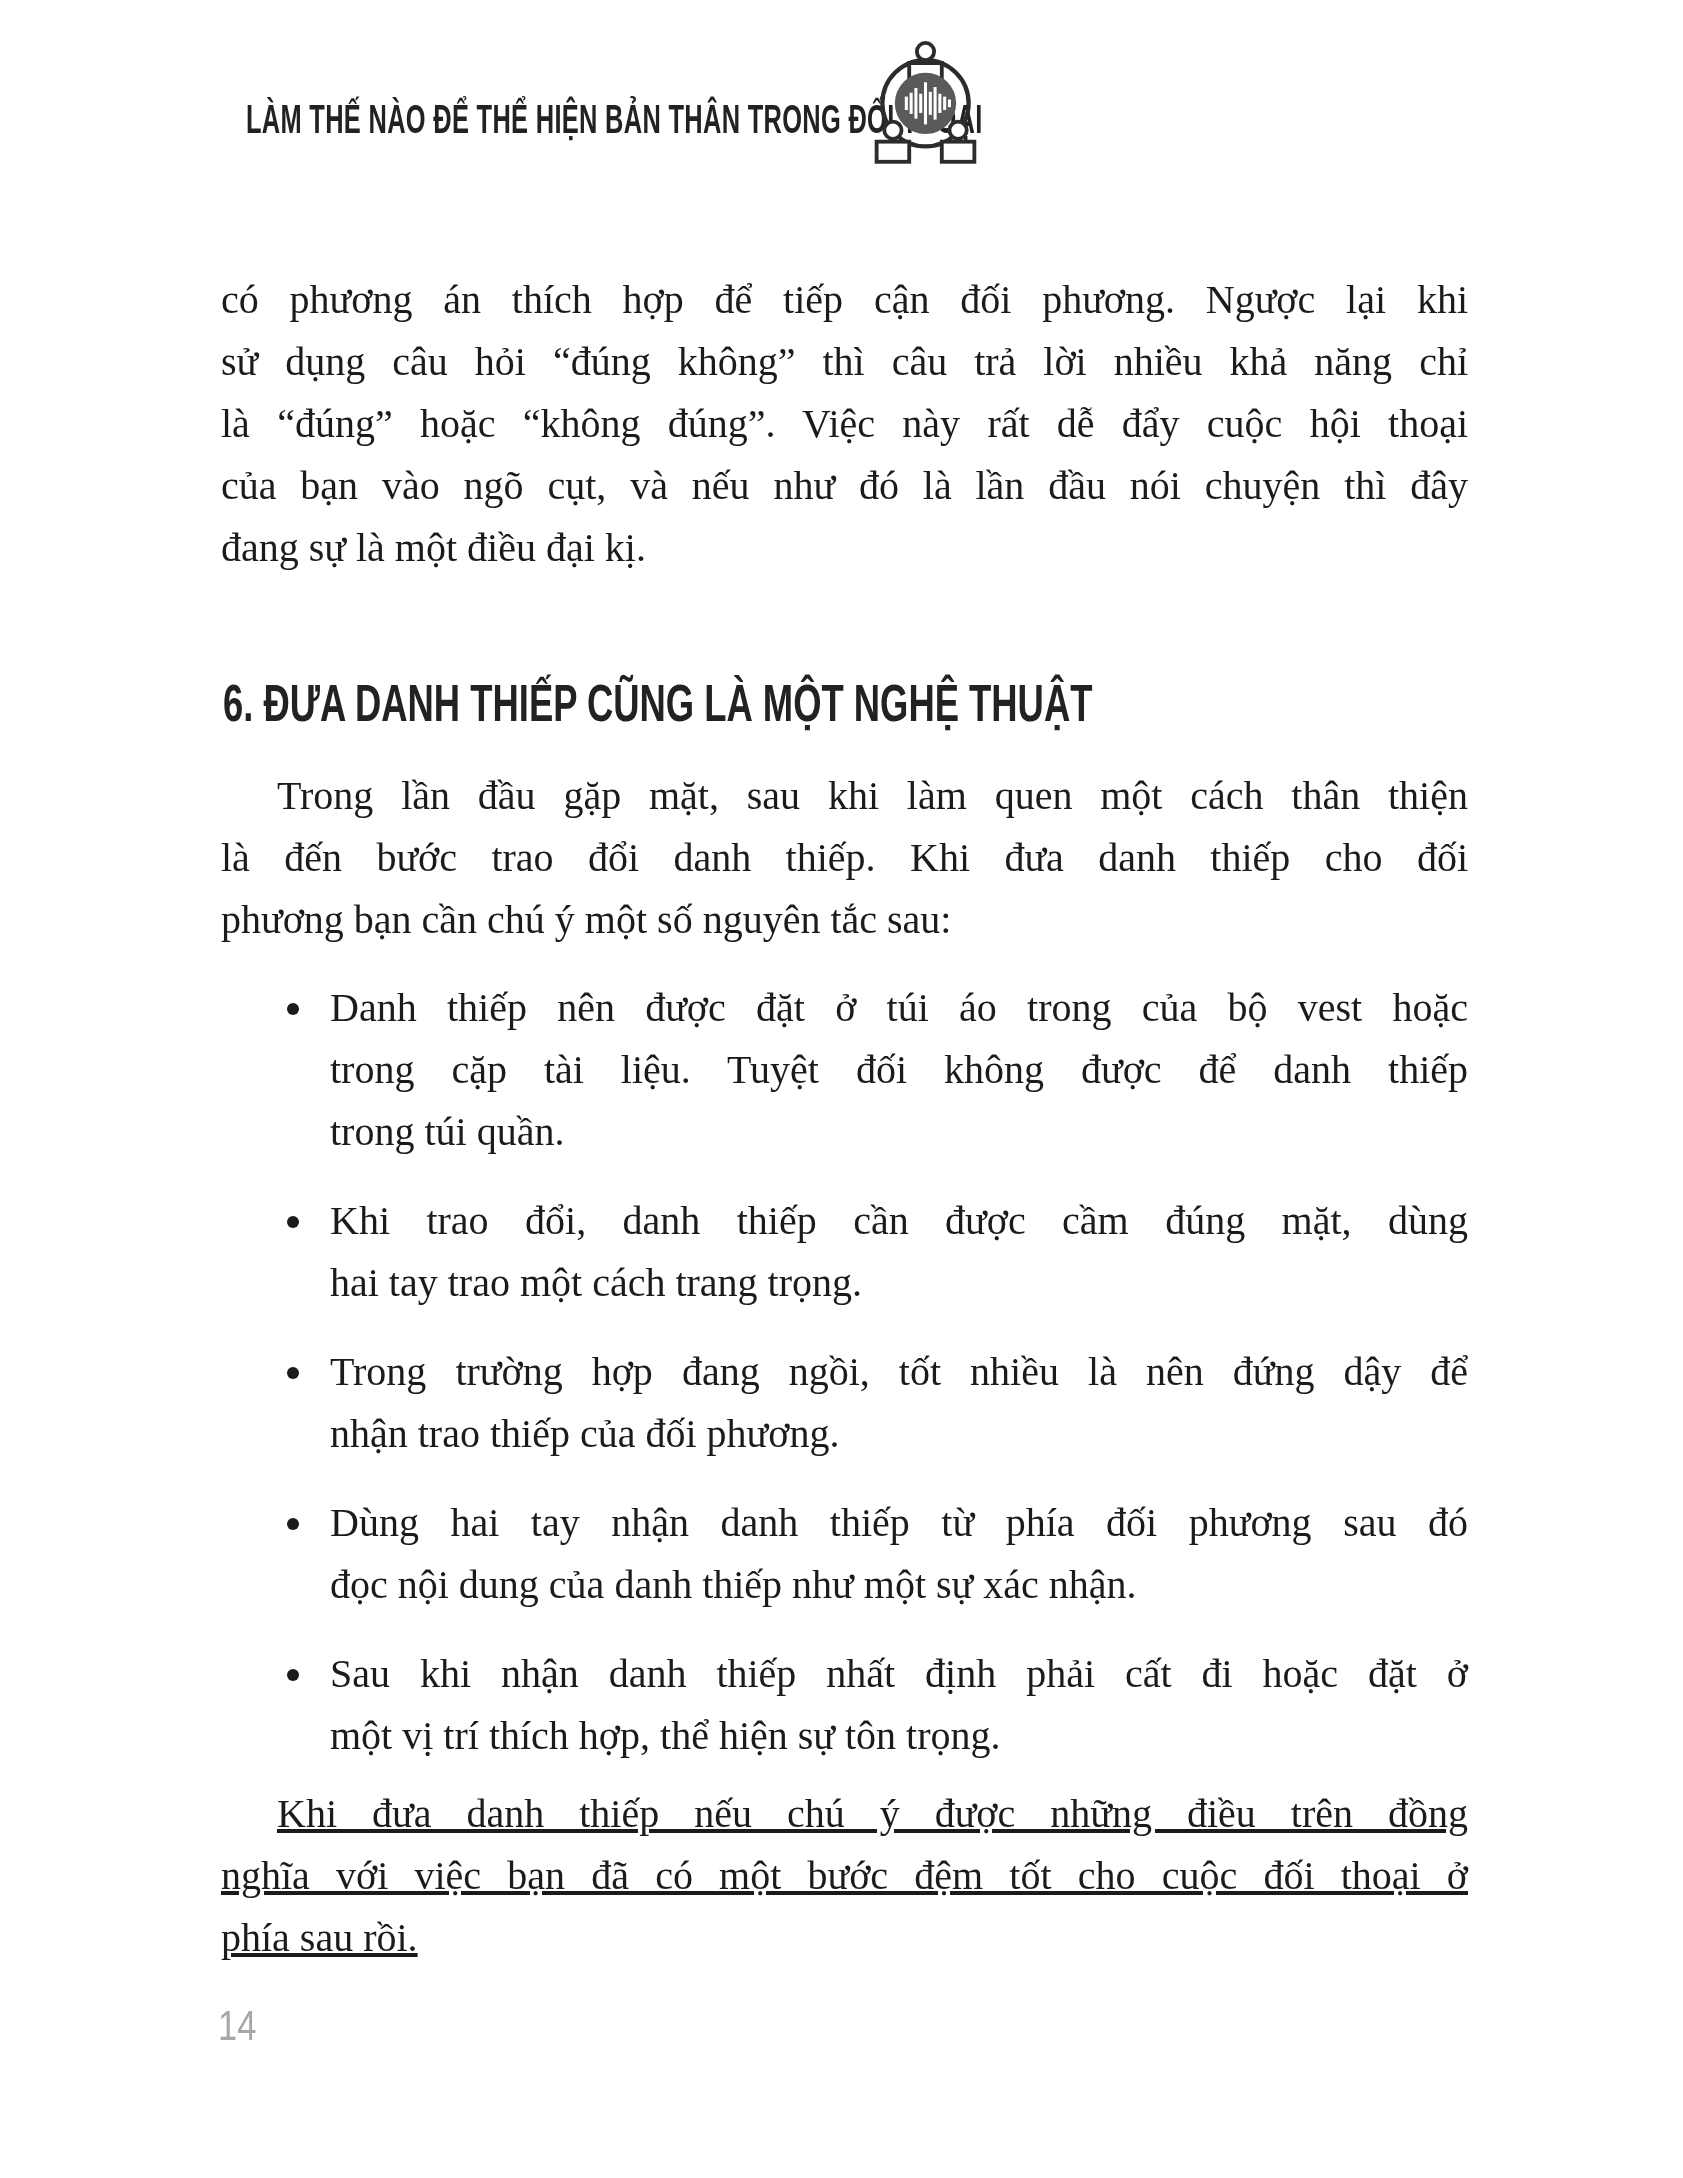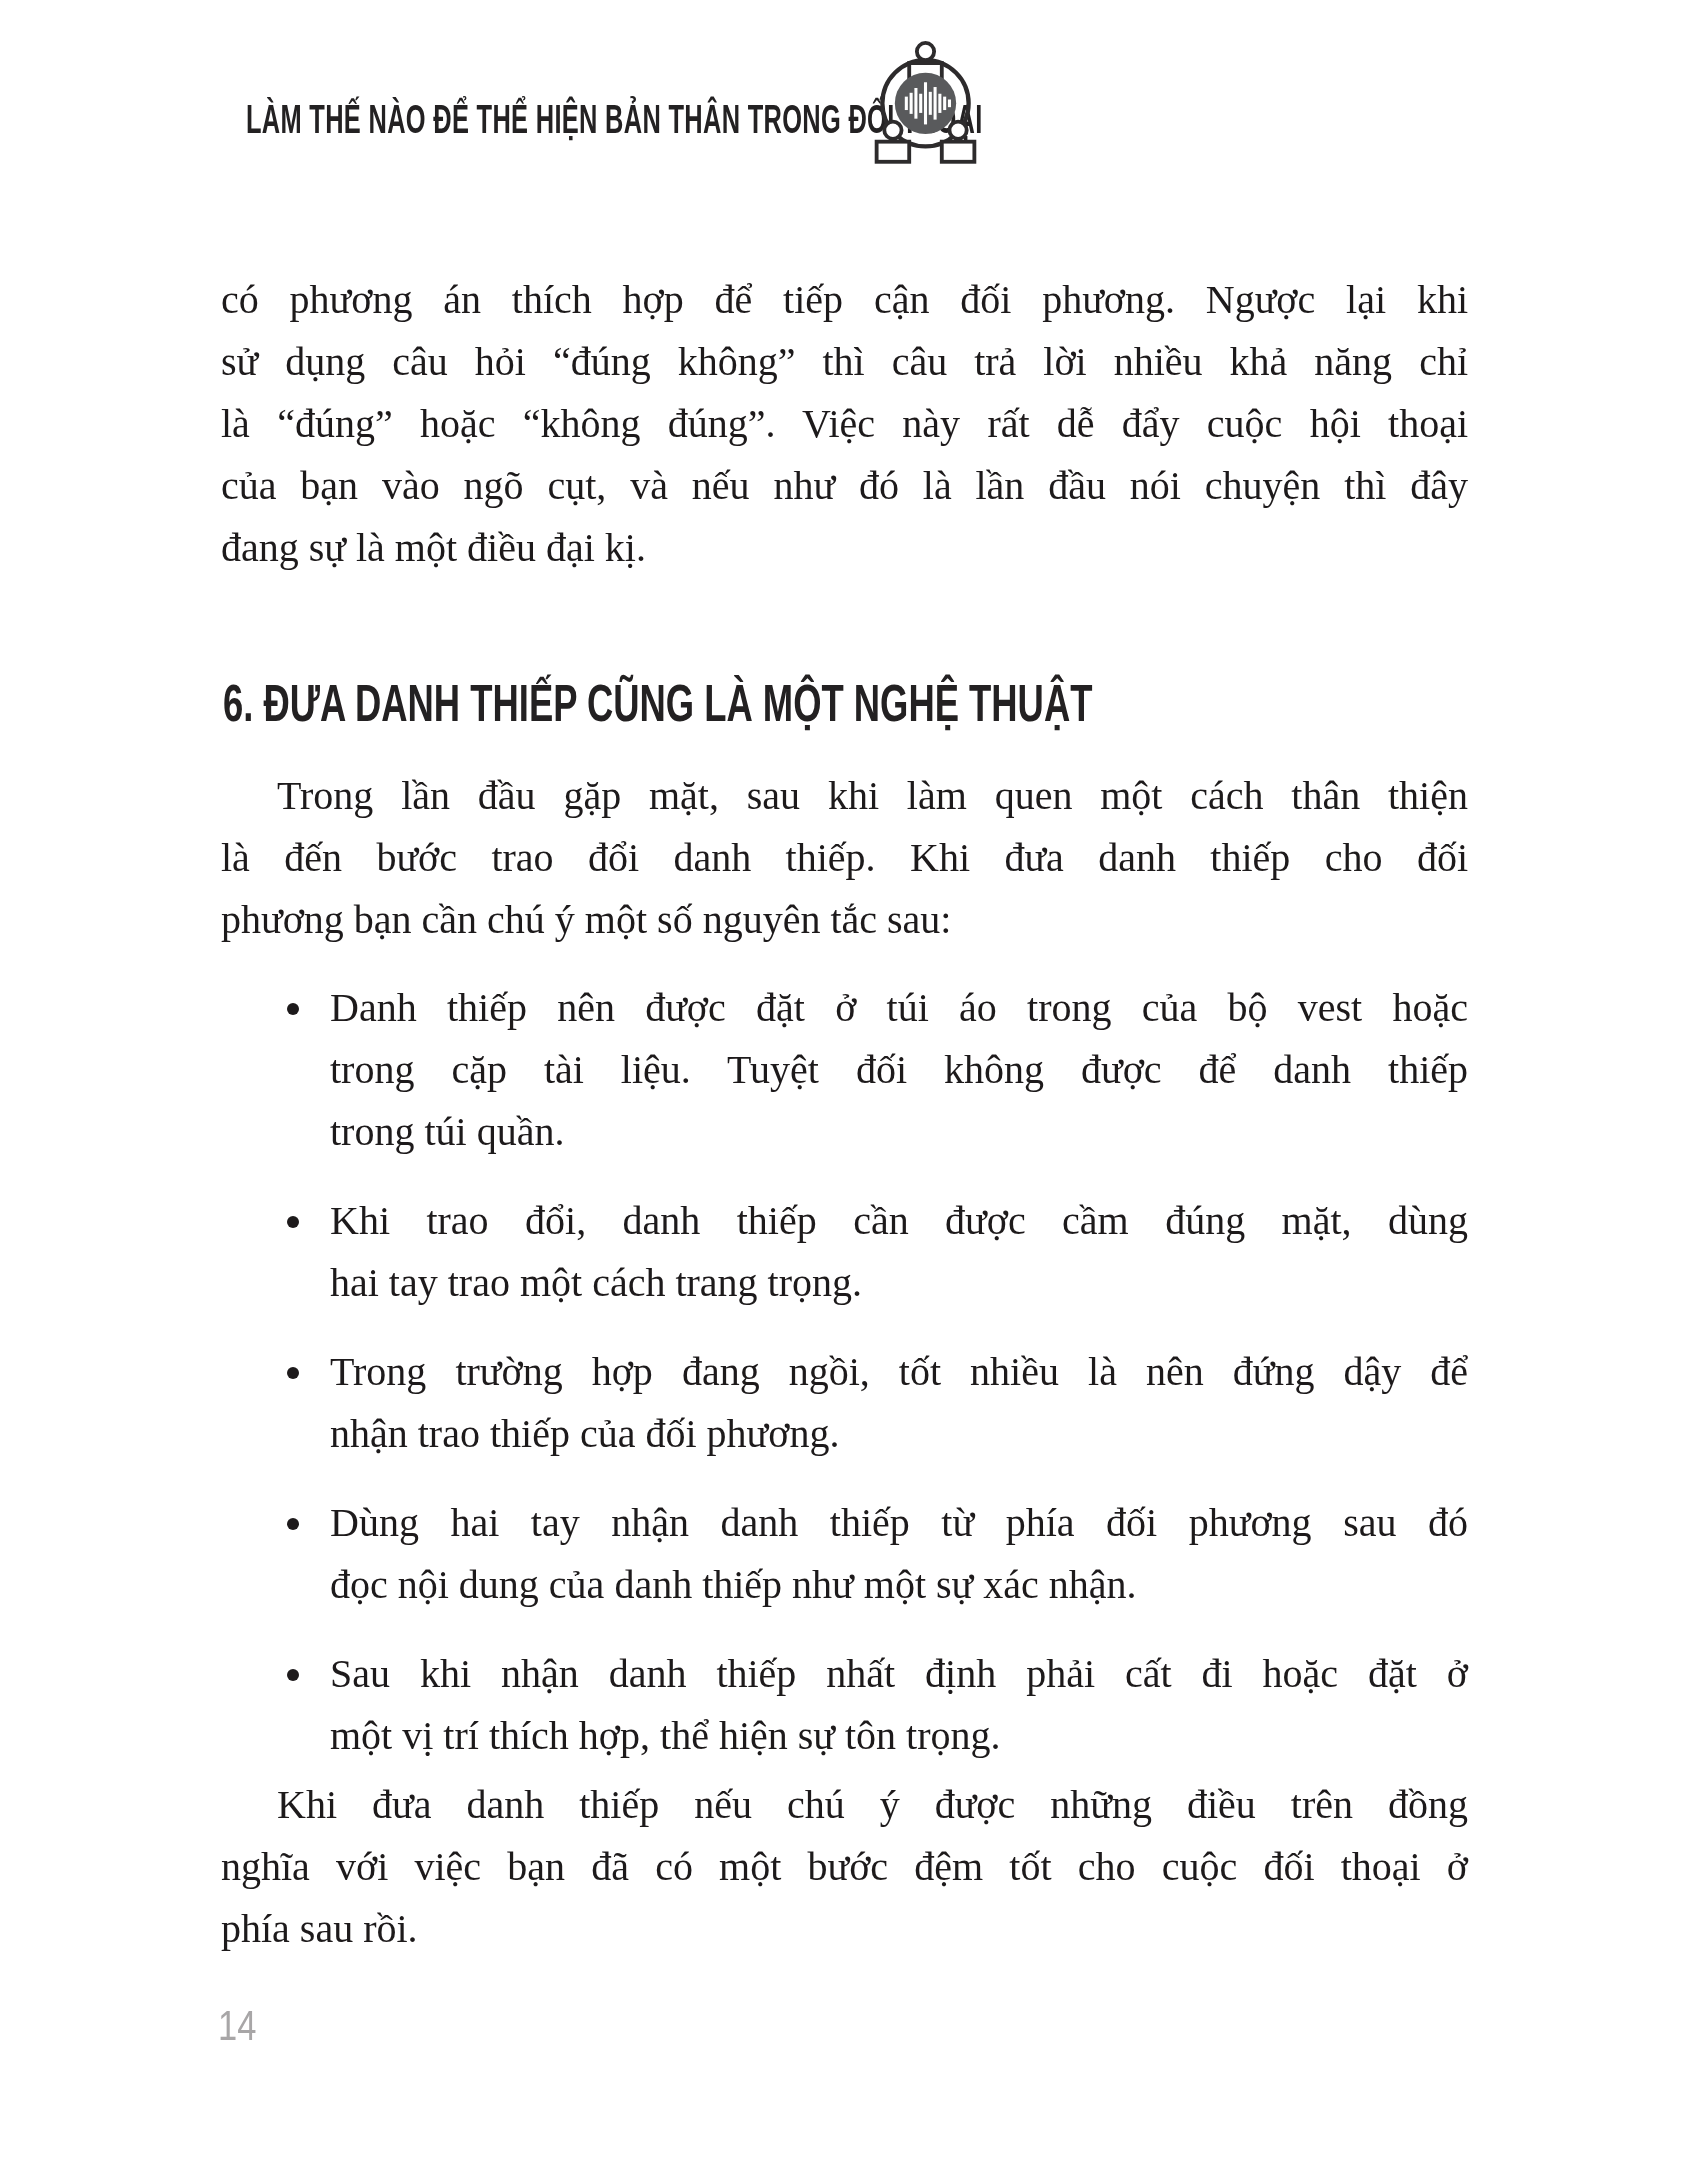--- a/index.html
+++ b/index.html
@@ -62,21 +62,21 @@
     text-align-last: left;
   }
   .line.indent {
     text-indent: 56px;
   }
 
   .content > .paragraph:nth-child(1) { margin-top: 269px; font-family: Liberation Serif, serif; }
   .content > .heading          { margin-top: 95px; text-align: center; }
   .content > .paragraph:nth-child(3) { margin-top: 32px; }
   .content > .bullet-list      { margin-top: 26px; }
-  .content > .paragraph:nth-child(5) { margin-top: 7px; }
+  .content > .paragraph:nth-child(5) { margin-top: 16px; text-decoration: underline; }
 
   .heading {
     height: 59px;
   }
   .heading span {
     display: inline-block;
     font-family: "Liberation Sans", "DejaVu Sans", sans-serif;
     font-weight: 700;
     font-size: 52px;
     line-height: 59px;

